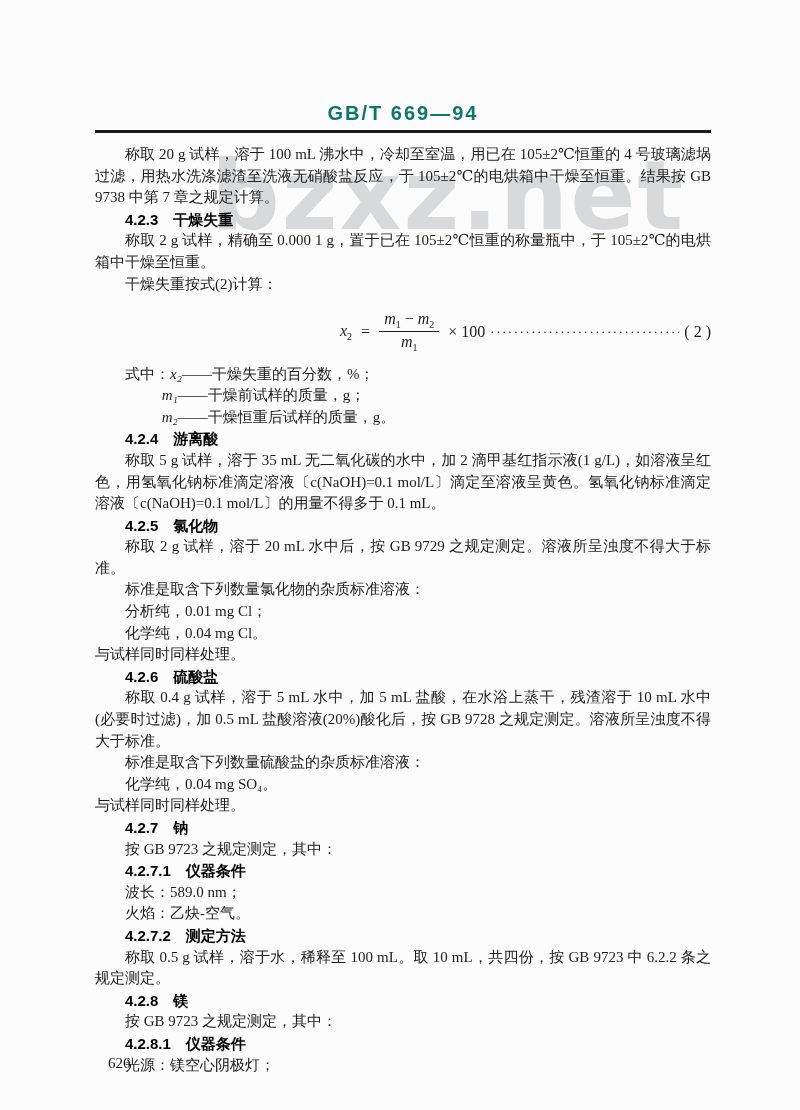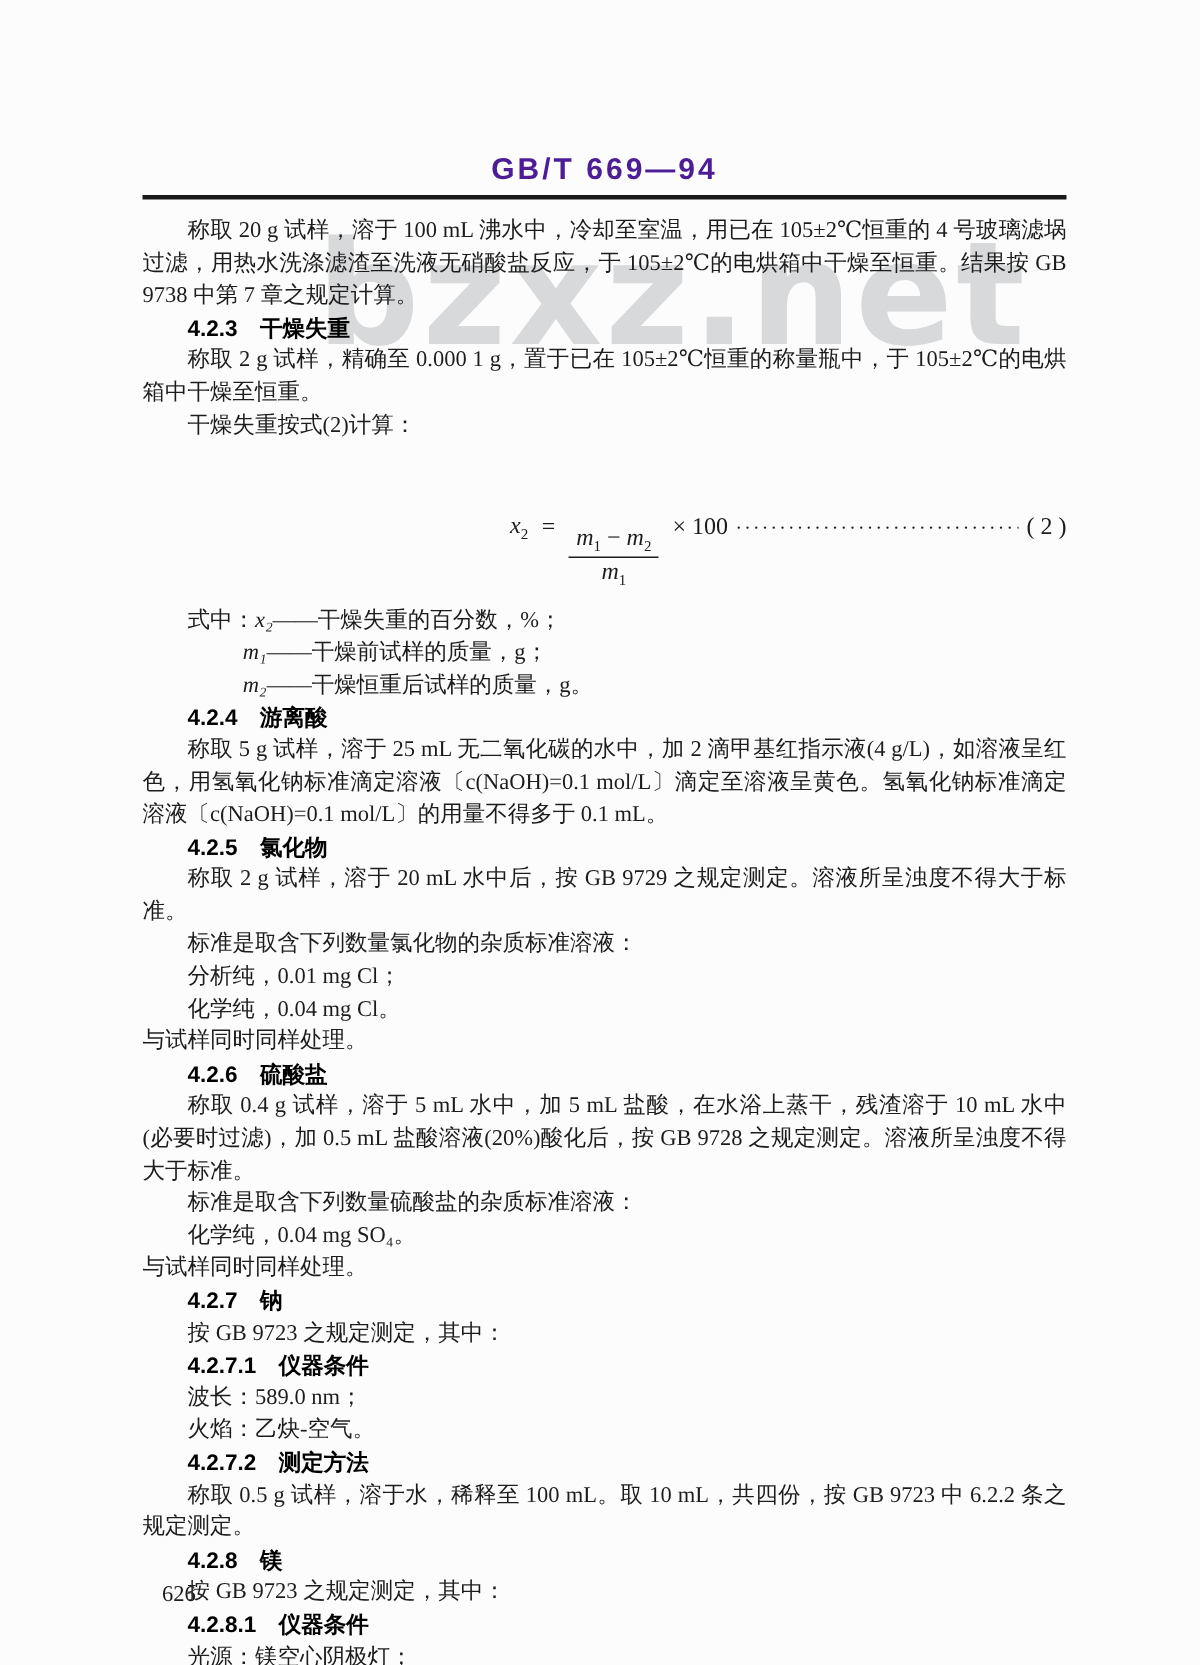--- a/index.html
+++ b/index.html
@@ -18,41 +18,41 @@
     font-weight:bold;font-size:96px;line-height:96px;
     letter-spacing:2px;color:#d7d9da;z-index:0;user-select:none;margin-left:23px;
   }
   .content{
     position:absolute;left:95px;top:0;width:616px;z-index:1;
   }
   .doc-header{
     margin-top:101px;text-align:center;
     font-family:"Liberation Sans","DejaVu Sans",sans-serif;
     font-weight:bold;font-size:20px;line-height:24px;letter-spacing:2px;
-    color:#4c1d95;
+    color:#0f766e;
   }
   .rule{border-top:3px solid #1a1a1a;margin-top:5px;}
   .body{margin-top:11px;font-size:15px;line-height:21.6px;text-align:justify;}
   .body p{margin:0;text-indent:2em;}
   .body p.flush{text-indent:0;}
   .clause{
     margin:0;text-indent:0;font-size:15px;line-height:21.6px;
     font-family:"Liberation Sans","DejaVu Sans",sans-serif;font-weight:bold;
     color:#000000;text-align:left;
   }
   .legend{text-indent:0;}
   .legend-m{text-indent:0;padding-left:2.45em;}
   .var{font-style:italic;}
   .formula-row{
     display:flex;align-items:center;
     margin:14px 0 10px 245px;text-indent:0;font-size:16px;
   }
   .formula-row sub{font-size:10px;line-height:1;}
   .f-eq{margin:0 9px;}
-  .frac{display:inline-block;text-align:center;vertical-align:middle;margin-top:40px;}
+  .frac{display:inline-block;text-align:center;vertical-align:middle;}
   .frac .num{display:block;border-bottom:1.5px solid #1c1c1c;padding:0 5px 1px;line-height:20px;}
   .frac .den{display:block;line-height:20px;}
   .f-times{margin-left:9px;white-space:nowrap;}
   .f-leader{
     flex:1;overflow:hidden;white-space:nowrap;
     margin:0 5px;font-size:13px;letter-spacing:1.5px;color:#1c1c1c;
   }
   .f-label{white-space:nowrap;}
   .page-number{
     position:absolute;left:108px;top:1055px;z-index:1;
@@ -89,21 +89,21 @@
         <span class="f-times">× 100</span>
         <span class="f-leader">························································································</span>
         <span class="f-label">( 2 )</span>
       </div>
 
       <p class="legend"><span>式中：</span><span class="var">x₂</span><span>——干燥失重的百分数，%；</span></p>
       <p class="legend-m"><span class="var">m₁</span><span>——干燥前试样的质量，g；</span></p>
       <p class="legend-m"><span class="var">m₂</span><span>——干燥恒重后试样的质量，g。</span></p>
 
       <p class="clause">4.2.4　游离酸</p>
-      <p>称取 5 g 试样，溶于 25 mL 无二氧化碳的水中，加 2 滴甲基红指示液(4 g/L)，如溶液呈红色，用氢氧化钠标准滴定溶液〔c(NaOH)=0.1 mol/L〕滴定至溶液呈黄色。氢氧化钠标准滴定溶液〔c(NaOH)=0.1 mol/L〕的用量不得多于 0.1 mL。</p>
+      <p>称取 5 g 试样，溶于 35 mL 无二氧化碳的水中，加 2 滴甲基红指示液(1 g/L)，如溶液呈红色，用氢氧化钠标准滴定溶液〔c(NaOH)=0.1 mol/L〕滴定至溶液呈黄色。氢氧化钠标准滴定溶液〔c(NaOH)=0.1 mol/L〕的用量不得多于 0.1 mL。</p>
 
       <p class="clause">4.2.5　氯化物</p>
       <p>称取 2 g 试样，溶于 20 mL 水中后，按 GB 9729 之规定测定。溶液所呈浊度不得大于标准。</p>
       <p>标准是取含下列数量氯化物的杂质标准溶液：</p>
       <p>分析纯，0.01 mg Cl；</p>
       <p>化学纯，0.04 mg Cl。</p>
       <p class="flush">与试样同时同样处理。</p>
 
       <p class="clause">4.2.6　硫酸盐</p>
       <p>称取 0.4 g 试样，溶于 5 mL 水中，加 5 mL 盐酸，在水浴上蒸干，残渣溶于 10 mL 水中(必要时过滤)，加 0.5 mL 盐酸溶液(20%)酸化后，按 GB 9728 之规定测定。溶液所呈浊度不得大于标准。</p>

